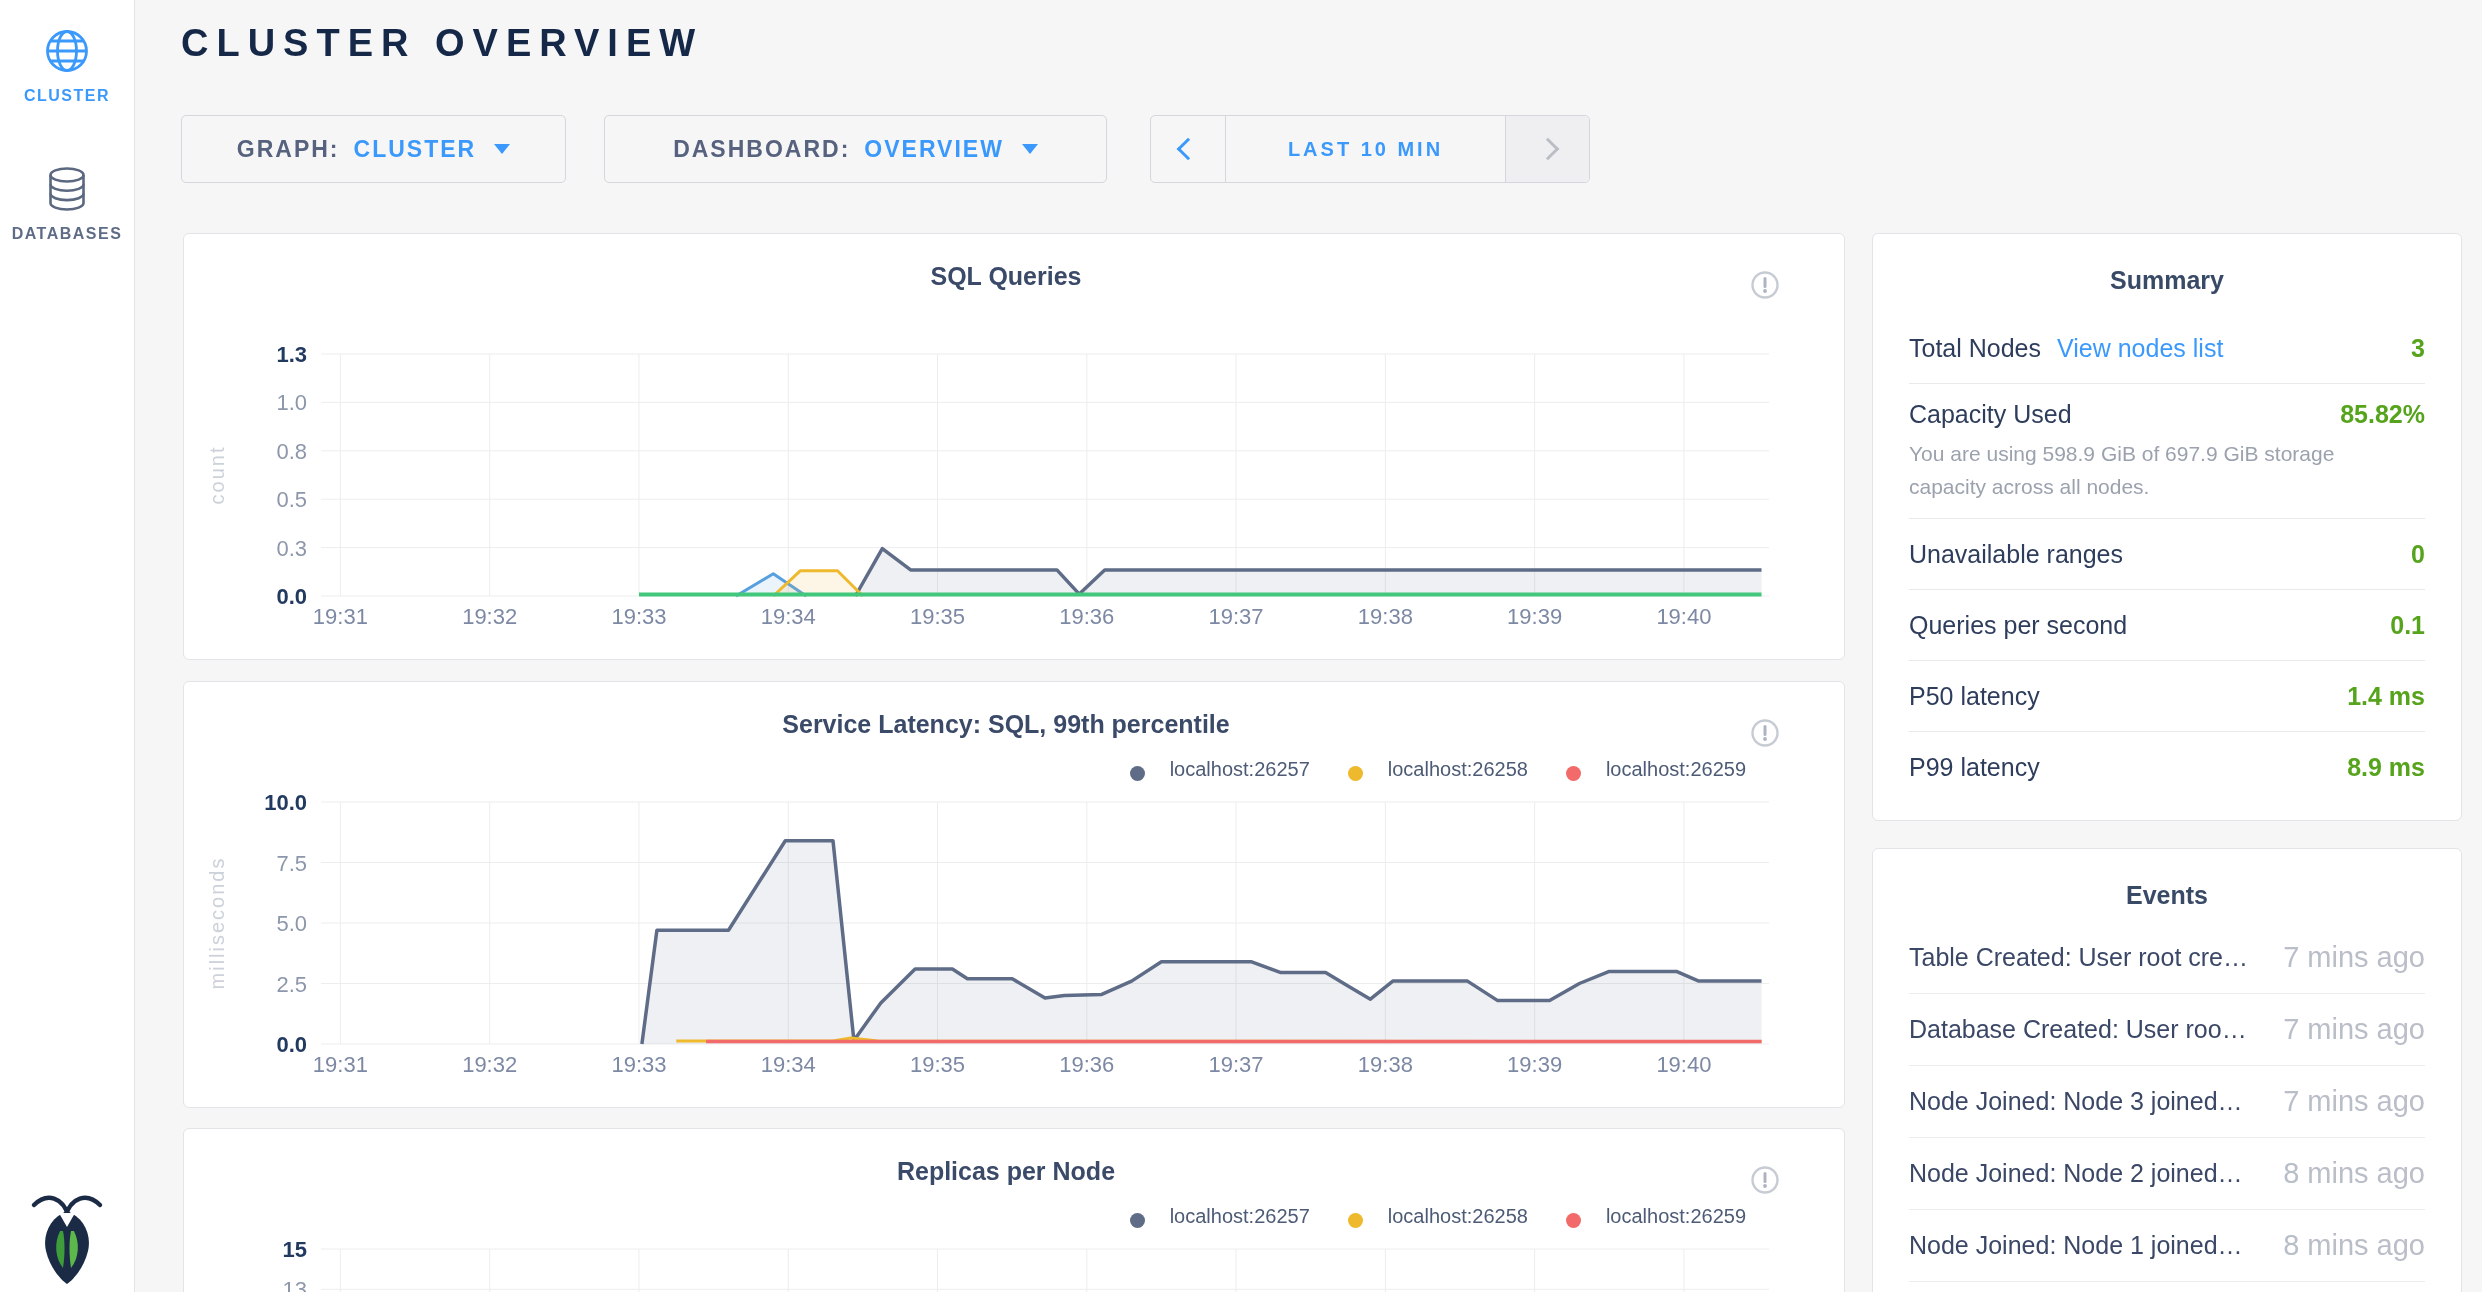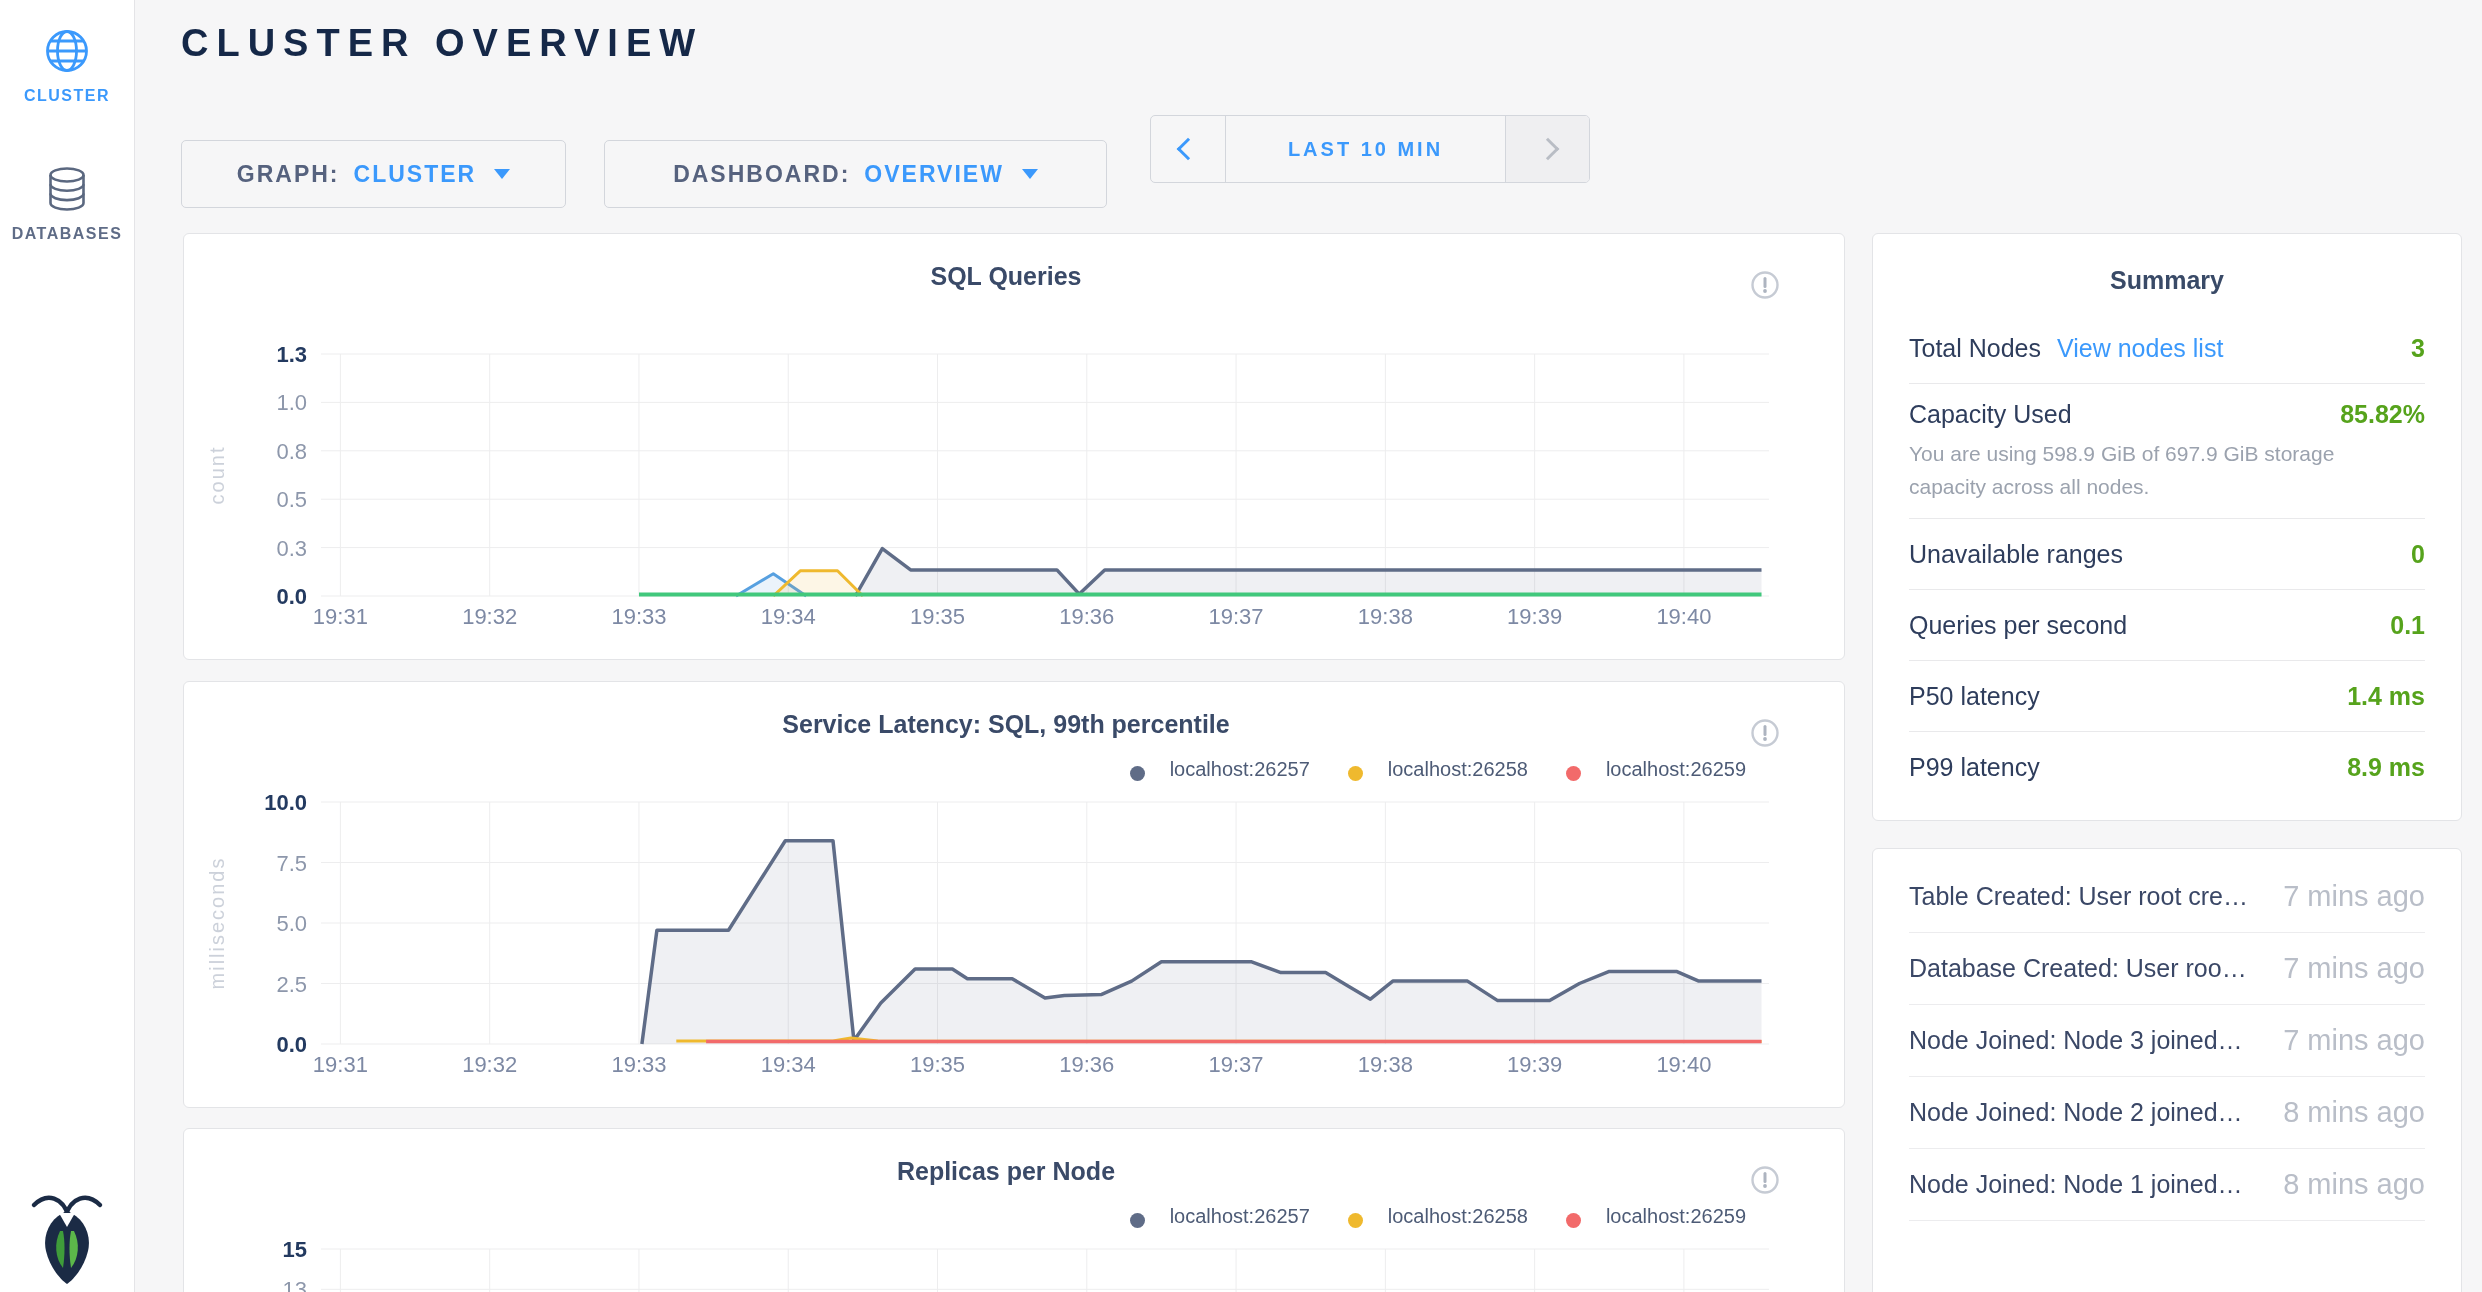--- a/index.html
+++ b/index.html
@@ -19,21 +19,21 @@
   .nav-cluster .nav-label{color:#3b99fc}
   .nav-databases .nav-label{color:#5f6c87}
   .logo{position:absolute;left:50%;transform:translateX(-50%);bottom:6px;width:80px;height:95px}
 
   
   .page-title{position:absolute;left:181px;top:22px;margin:0;font-size:38px;font-weight:700;letter-spacing:8px;color:#152848}
   .dropdown{
     position:absolute;top:115px;height:68px;box-sizing:border-box;
     border:1px solid #d3d6dc;border-radius:5px;background:transparent;
     display:flex;align-items:center;justify-content:center;gap:14px;
-    font-family:"Liberation Sans",sans-serif;font-size:23px;font-weight:700;letter-spacing:2px;color:#56627e;cursor:pointer;margin-top:25px;
+    font-family:"Liberation Sans",sans-serif;font-size:23px;font-weight:700;letter-spacing:2px;color:#56627e;cursor:pointer;
   }
   #dd-graph{left:181px;width:385px}
   #dd-dashboard{left:604px;width:503px}
   .dd-value{color:#3b99fc}
   .caret{width:0;height:0;border-left:8px solid transparent;border-right:8px solid transparent;border-top:10px solid #3b99fc;margin-left:4px}
   .timesel{position:absolute;left:1150px;top:115px;width:440px;height:68px;box-sizing:border-box;border:1px solid #d3d6dc;border-radius:5px;display:flex;overflow:hidden}
   .ts-seg{display:flex;align-items:center;justify-content:center;box-sizing:border-box;background:transparent;border:none;padding:0;cursor:pointer}
   .ts-prev{width:74px}
   .ts-label{flex:1;border-left:1px solid #d3d6dc;border-right:1px solid #d3d6dc;color:#3b99fc;font-size:20px;font-weight:700;letter-spacing:3px}
   .ts-next{width:83px;background:#efeff1}
@@ -344,20 +344,21 @@
         <span class="sum-value">1.4 ms</span>
       </div>
       <div class="sum-row">
         <span class="sum-label">P99 latency</span>
         <span class="sum-value">8.9 ms</span>
       </div>
     </div>
   </aside>
 
   <aside class="panel" id="events-panel">
+    <h3 class="panel-title">Events</h3>
     <div class="events-list" id="events-list">
         <div class="event-row">
           <span class="event-text">Table Created: User root cre…</span>
           <span class="event-time">7 mins ago</span>
         </div>
         <div class="event-row">
           <span class="event-text">Database Created: User roo…</span>
           <span class="event-time">7 mins ago</span>
         </div>
         <div class="event-row">

